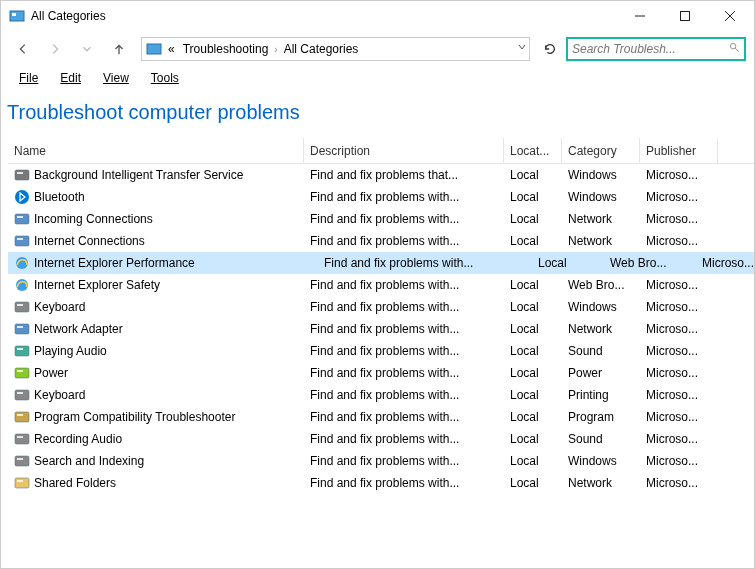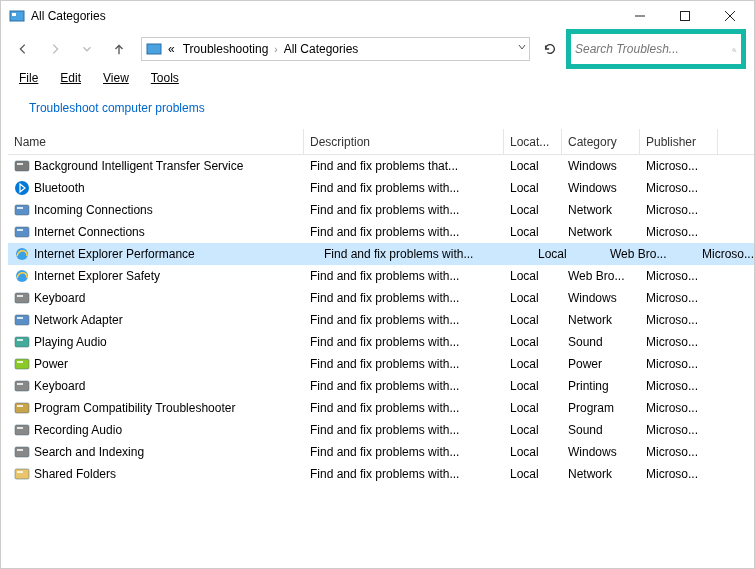--- a/index.html
+++ b/index.html
@@ -13,26 +13,26 @@
 .navbtn { width: 28px; height: 28px; display: flex; align-items: center; justify-content: center; border-radius: 2px; }
 .navbtn svg { width: 14px; height: 14px; stroke: #555; stroke-width: 1.5; fill: none; }
 .navbtn.disabled svg { stroke: #bbb; }
 .address { flex: 1; height: 24px; border: 1px solid #ccc; display: flex; align-items: center; padding: 0 4px; gap: 4px; margin: 0 4px; position: relative; }
 .address .crumb { font-size: 12px; padding: 0 2px; }
 .address .chev { color: #888; font-size: 10px; }
 .dropbtn { position: absolute; right: 2px; top: 3px; }
 .dropbtn svg { width: 10px; height: 10px; stroke: #555; fill: none; }
 .refresh { width: 24px; height: 24px; display: flex; align-items: center; justify-content: center; }
 .refresh svg { width: 14px; height: 14px; stroke: #333; fill: none; stroke-width: 1.5; }
-.search { width: 180px; height: 40px; border: 5px solid #14b8a6; display: flex; align-items: center; padding: 0 4px; position: relative; }
+.search { width: 180px; height: 24px; border: 2px solid #14b8a6; display: flex; align-items: center; padding: 0 4px; position: relative; }
 .search input { border: none; outline: none; flex: 1; font-size: 12px; font-style: italic; color: #888; background: transparent; }
 .search .sicon { width: 14px; height: 14px; }
 .menubar { display: flex; padding: 2px 8px 6px 8px; gap: 2px; }
 .menuitem { padding: 2px 10px; font-size: 12px; text-decoration: underline; }
-.heading { font-size: 12px; color: #0066cc; padding: 8px 12px 14px 28px; font-weight: 400; }
+.heading { font-size: 20px; color: #0066cc; padding: 8px 12px 14px 6px; font-weight: 400; }
 .listarea { flex: 1; display: flex; overflow: hidden; }
 .list { flex: 1; }
 .headerrow, .row { display: flex; align-items: center; height: 22px; margin-left: 7px; }
 .headerrow { border-bottom: 1px solid #e5e5e5; height: 26px; }
 .col { padding: 0 6px; overflow: hidden; white-space: nowrap; text-overflow: ellipsis; font-size: 12px; border-right: 1px solid transparent; }
 .headerrow .col { border-right: 1px solid #e5e5e5; display: flex; align-items: center; height: 100%; color: #333; }
 .col.c0 { width: 296px; display: flex; align-items: center; gap: 4px; }
 .col.c1 { width: 200px; }
 .col.c2 { width: 58px; }
 .col.c3 { width: 78px; }

